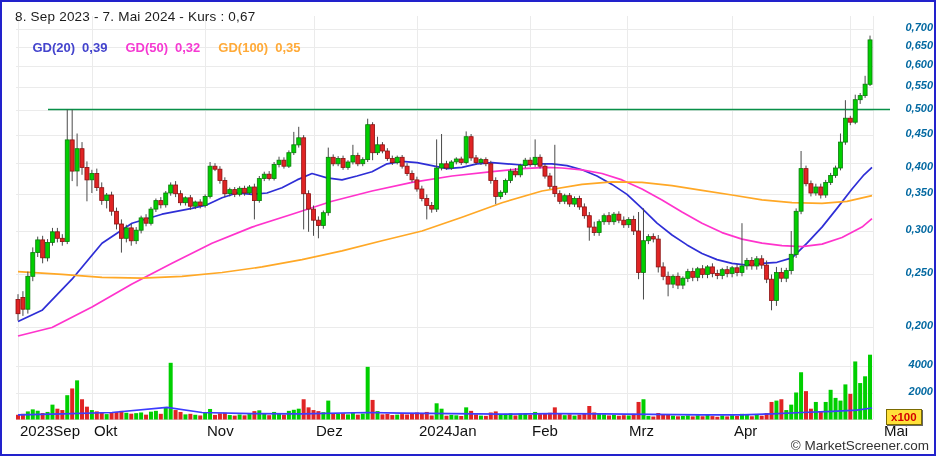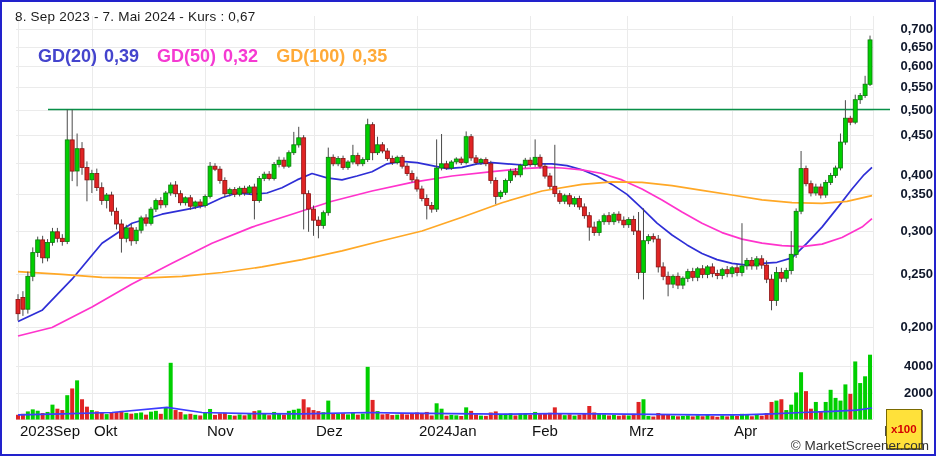--- a/index.html
+++ b/index.html
@@ -6,32 +6,32 @@
   #frame{
     position:relative;width:936px;height:456px;box-sizing:border-box;
     border:2px solid #2222cc;background:#ffffff;overflow:hidden;
     font-family:"Liberation Sans",sans-serif;
   }
   #chart-canvas{position:absolute;left:0;top:0;}
   .title{
     position:absolute;left:13px;top:7px;font-size:13.5px;color:#1c1c1c;
     letter-spacing:0.2px;white-space:pre;
   }
-  .legend{position:absolute;left:16px;top:23px;font-size:18px;font-weight:700;white-space:pre;}
+  .legend{position:absolute;left:16px;top:23px;font-size:13px;font-weight:700;white-space:pre;}
   .lg-label{margin-right:7px;}
   .lg-value{margin-right:18px;}
   .ylabs{position:absolute;left:858px;top:0;width:75px;height:456px;}
   .ylab{
     position:absolute;right:2px;width:73px;text-align:right;
-    font-size:13px;font-weight:700;color:#0f172a;
+    font-size:11px;font-weight:700;color:#0369a1;font-style:italic;
   }
   .xlabs{position:absolute;left:0;top:0;width:936px;height:456px;}
   .xlab{position:absolute;top:420px;font-size:15px;color:#111111;white-space:nowrap;}
   .vol-badge{
-    position:absolute;left:884px;top:407px;padding:12px 4px;height:14px;line-height:14px;
+    position:absolute;left:884px;top:407px;padding:0 4px;height:14px;line-height:14px;
     background:#ffe13a;border:1px solid #7a6a00;color:#d40000;
     font-size:11.5px;font-weight:700;box-shadow:1px 1px 0 #666;
   }
   .watermark{
     position:absolute;right:5px;top:436px;font-size:13.5px;color:#333333;margin-left:9px;
   }
 </style>
 </head>
 <body>
 
@@ -598,21 +598,21 @@
     <span class="lg-label" style="color: rgb(68, 68, 205);">GD(20)</span><span class="lg-value" style="color: rgb(68, 68, 205);">0,39</span><span class="lg-label" style="color: rgb(245, 58, 210);">GD(50)</span><span class="lg-value" style="color: rgb(245, 58, 210);">0,32</span><span class="lg-label" style="color: rgb(255, 170, 56);">GD(100)</span><span class="lg-value" style="color: rgb(255, 170, 56);">0,35</span>
   </div>
 
   <div class="ylabs">
       <div class="ylab" style="top: 19.4511px;">0,700</div>
       <div class="ylab" style="top: 37.0818px;">0,650</div>
       <div class="ylab" style="top: 56.1245px;">0,600</div>
       <div class="ylab" style="top: 76.8251px;">0,550</div>
       <div class="ylab" style="top: 99.5px; text-align: right;">0,500</div>
       <div class="ylab" style="top: 124.566px;">0,450</div>
-      <div class="ylab" style="top: 165px; text-align: right;">0,400</div>
+      <div class="ylab" style="top: 158px; text-align: right;">0,400</div>
       <div class="ylab" style="top: 184.355px;">0,350</div>
       <div class="ylab" style="top: 221.029px;">0,300</div>
       <div class="ylab" style="top: 264.404px;">0,250</div>
       <div class="ylab" style="top: 317.492px;">0,200</div>
       <div class="ylab" style="top: 355.5px;">4000</div>
       <div class="ylab" style="top: 382.5px;">2000</div>
     </div>
   <div class="xlabs">
       <div class="xlab" style="left: 18px;">2023Sep</div>
       <div class="xlab" style="left: 92px;">Okt</div>

